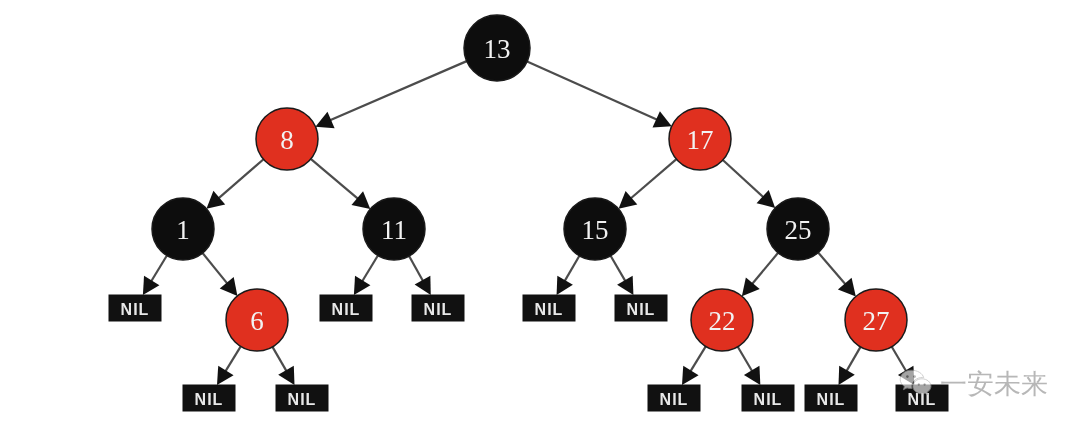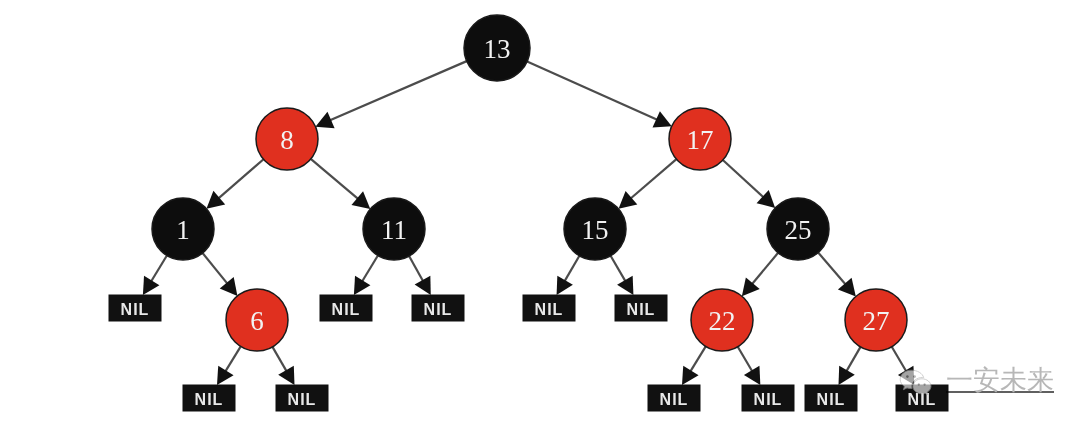--- a/index.html
+++ b/index.html
@@ -53,25 +53,24 @@
     stroke: #4c4c4c;
     stroke-width: 2.2;
     fill: none;
   }
   .arrow-head {
     fill: #111111;
   }
   #watermark {
     position: absolute;
     display: flex;
-    align-items: flex-start;
-    gap: 14px;
+    align-items: center;
+    gap: 8px;
     opacity: 0.62;
     pointer-events: none;
-    text-decoration: underline;
   }
   #watermark .wm-icon {
     width: 34px;
     height: 34px;
     flex: 0 0 34px;
   }
   #watermark .wm-text {
     font-family: "DejaVu Sans", sans-serif;
     font-size: 27px;
     color: #8c8c8c;

